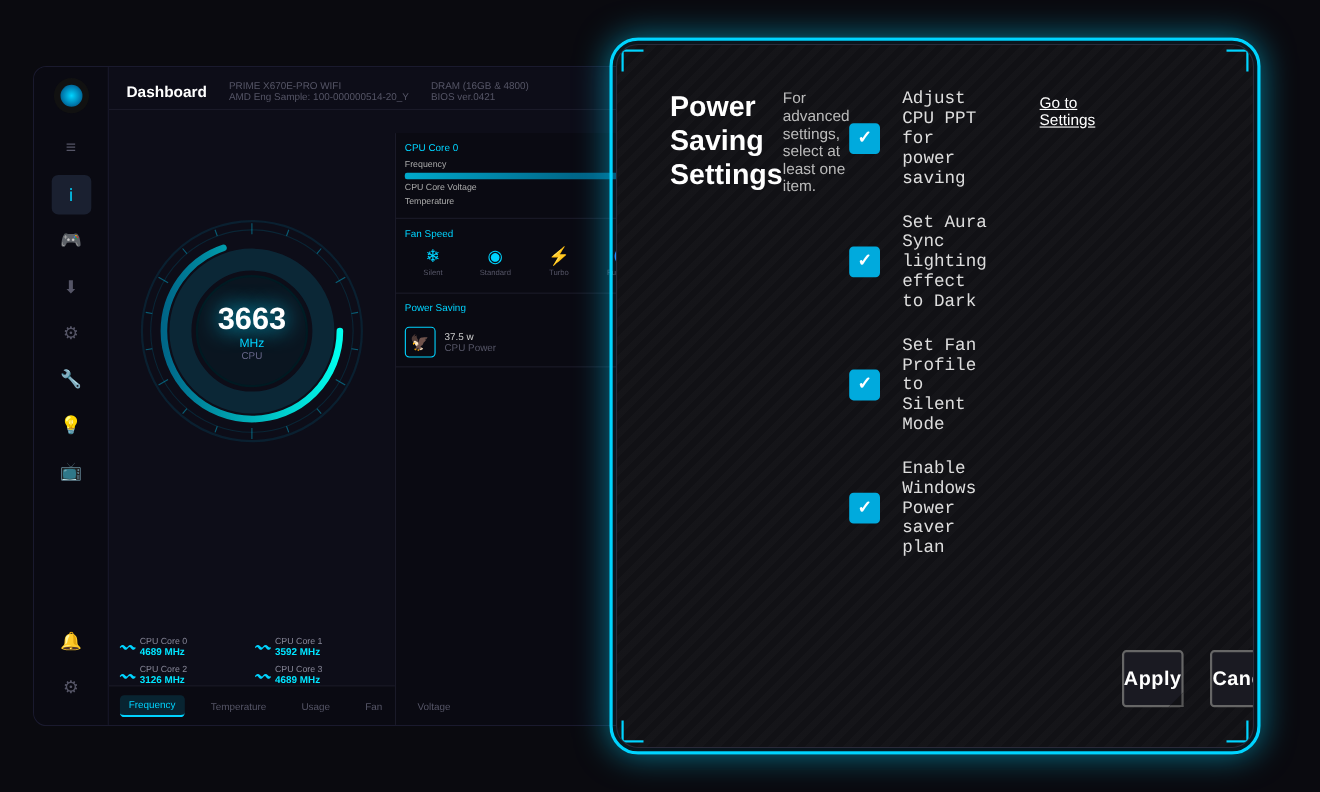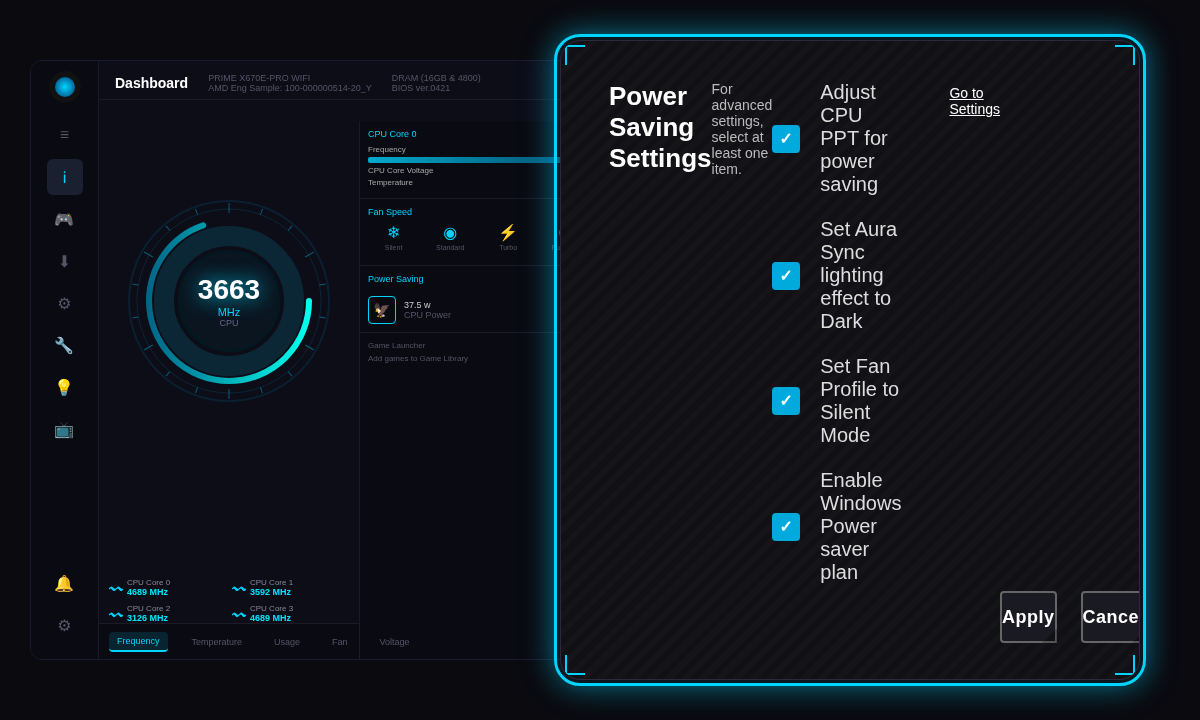--- a/index.html
+++ b/index.html
@@ -362,22 +362,23 @@
       border-color: #00aadd;
     }
     .cb-check {
       color: #fff;
       font-size: 16px;
       font-weight: 900;
       line-height: 1;
     }
     .cb-label {
       color: #ddd;
-      font-size: 20px;
+      font-size: 16px;
       font-weight: 400;
+      font-family: Liberation Mono, monospace;
     }
 
     .goto-settings {
       color: #fff;
       text-decoration: underline;
       font-size: 14px;
       cursor: pointer;
       margin-top: 4px;
       margin-left: 48px;
       display: inline-block;
@@ -408,20 +409,21 @@
       position: absolute;
       bottom: -2px; right: -2px;
       width: 12px; height: 12px;
       background: #111115;
       border-right: 2px solid #555;
       border-bottom: 2px solid #555;
       clip-path: polygon(100% 0, 100% 100%, 0 100%);
     }
     .modal-btn.apply {
       border-color: #666;
+      margin-left: 24px;
     }
     .modal-btn.cancel {
       border-color: #666;
     }
 
     
     .corner-tl, .corner-tr, .corner-bl, .corner-br {
       position: absolute;
       width: 20px; height: 20px;
       border-color: #00d4ff;
@@ -602,24 +604,20 @@
           <div class="toggle-on"></div>
         </div>
         <div class="ps-device">
           <div class="ps-device-icon">🦅</div>
           <div>
             <div class="ps-device-name">37.5 w</div>
             <div class="ps-device-sub">CPU Power</div>
           </div>
         </div>
       </div>
-      <div class="game-launcher">
-        <div style="color:#556; font-size:8px; margin-bottom:4px;">Game Launcher</div>
-        <div>Add games to Game Library</div>
-      </div>
     </div>
 
     <div class="dash-tabs">
       <div class="dash-tab active">Frequency</div>
       <div class="dash-tab">Temperature</div>
       <div class="dash-tab">Usage</div>
       <div class="dash-tab">Fan</div>
       <div class="dash-tab">Voltage</div>
     </div>
   </div>

